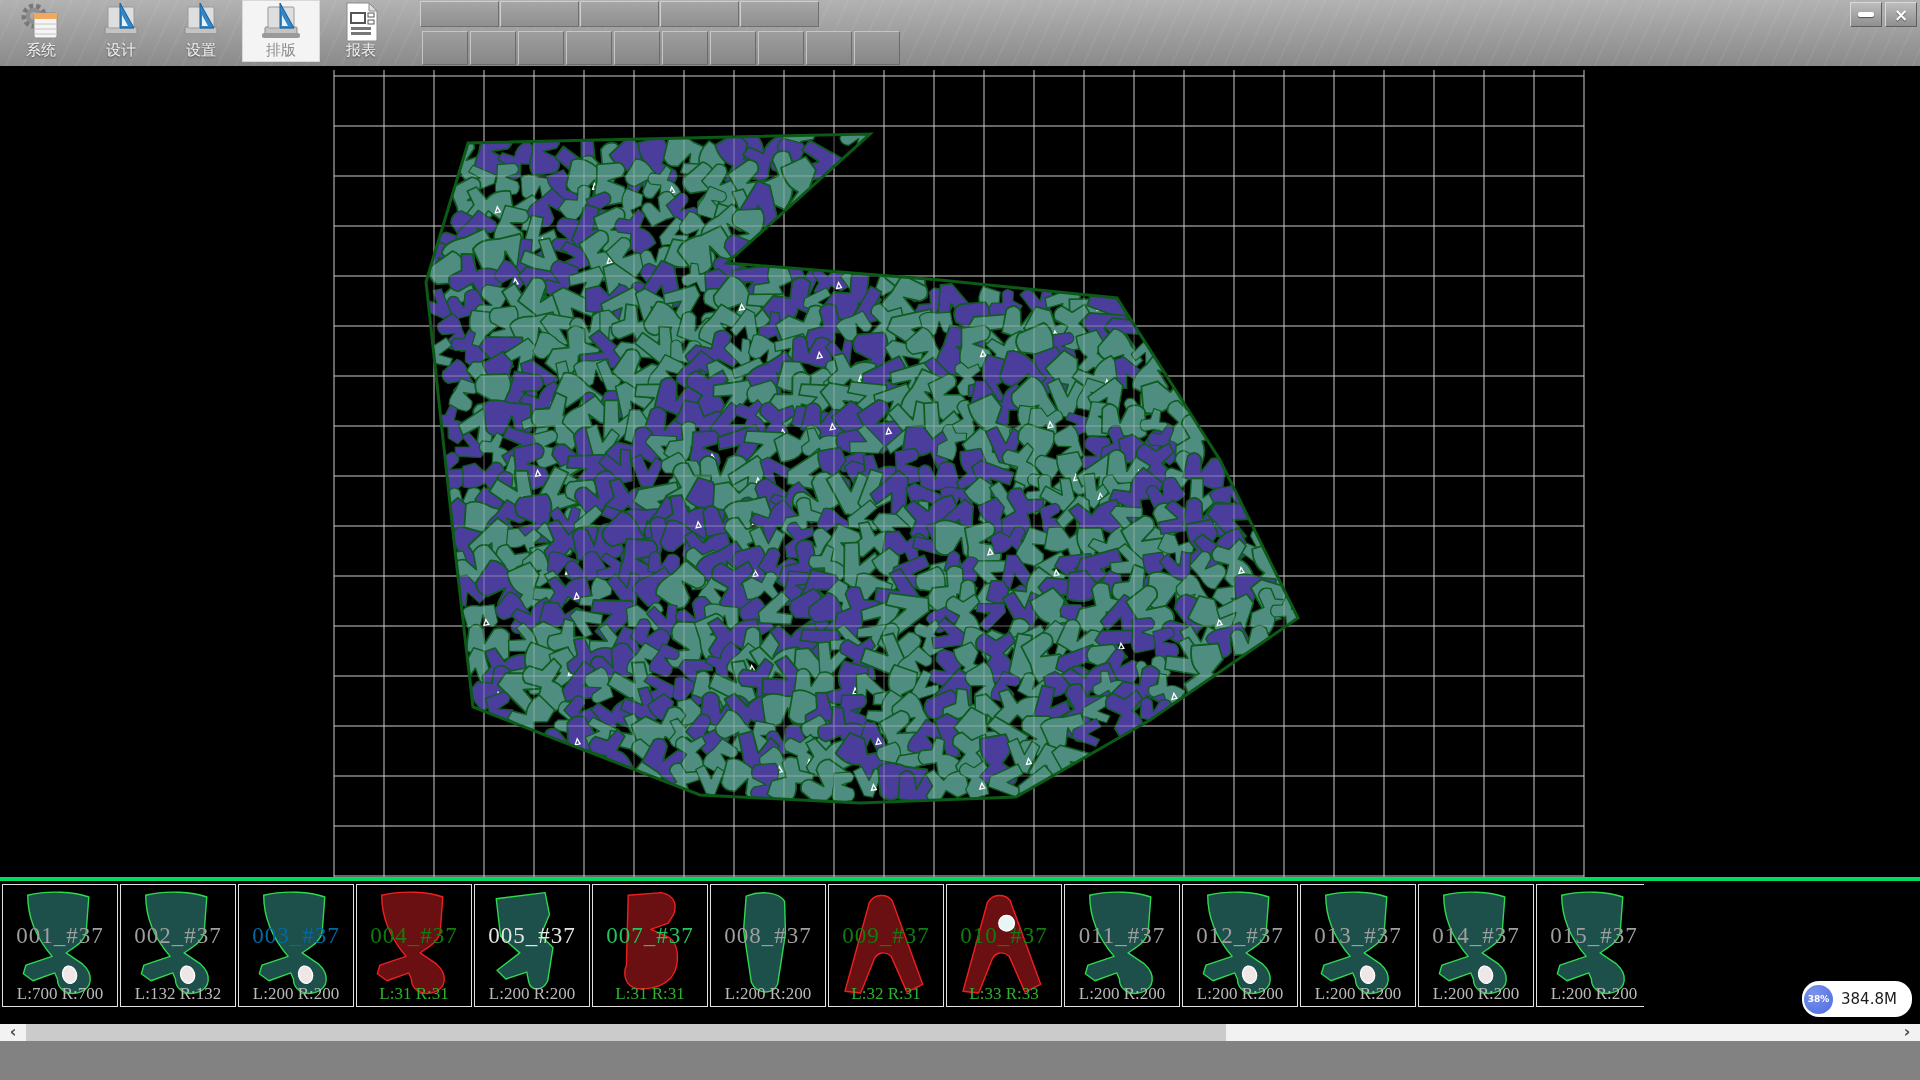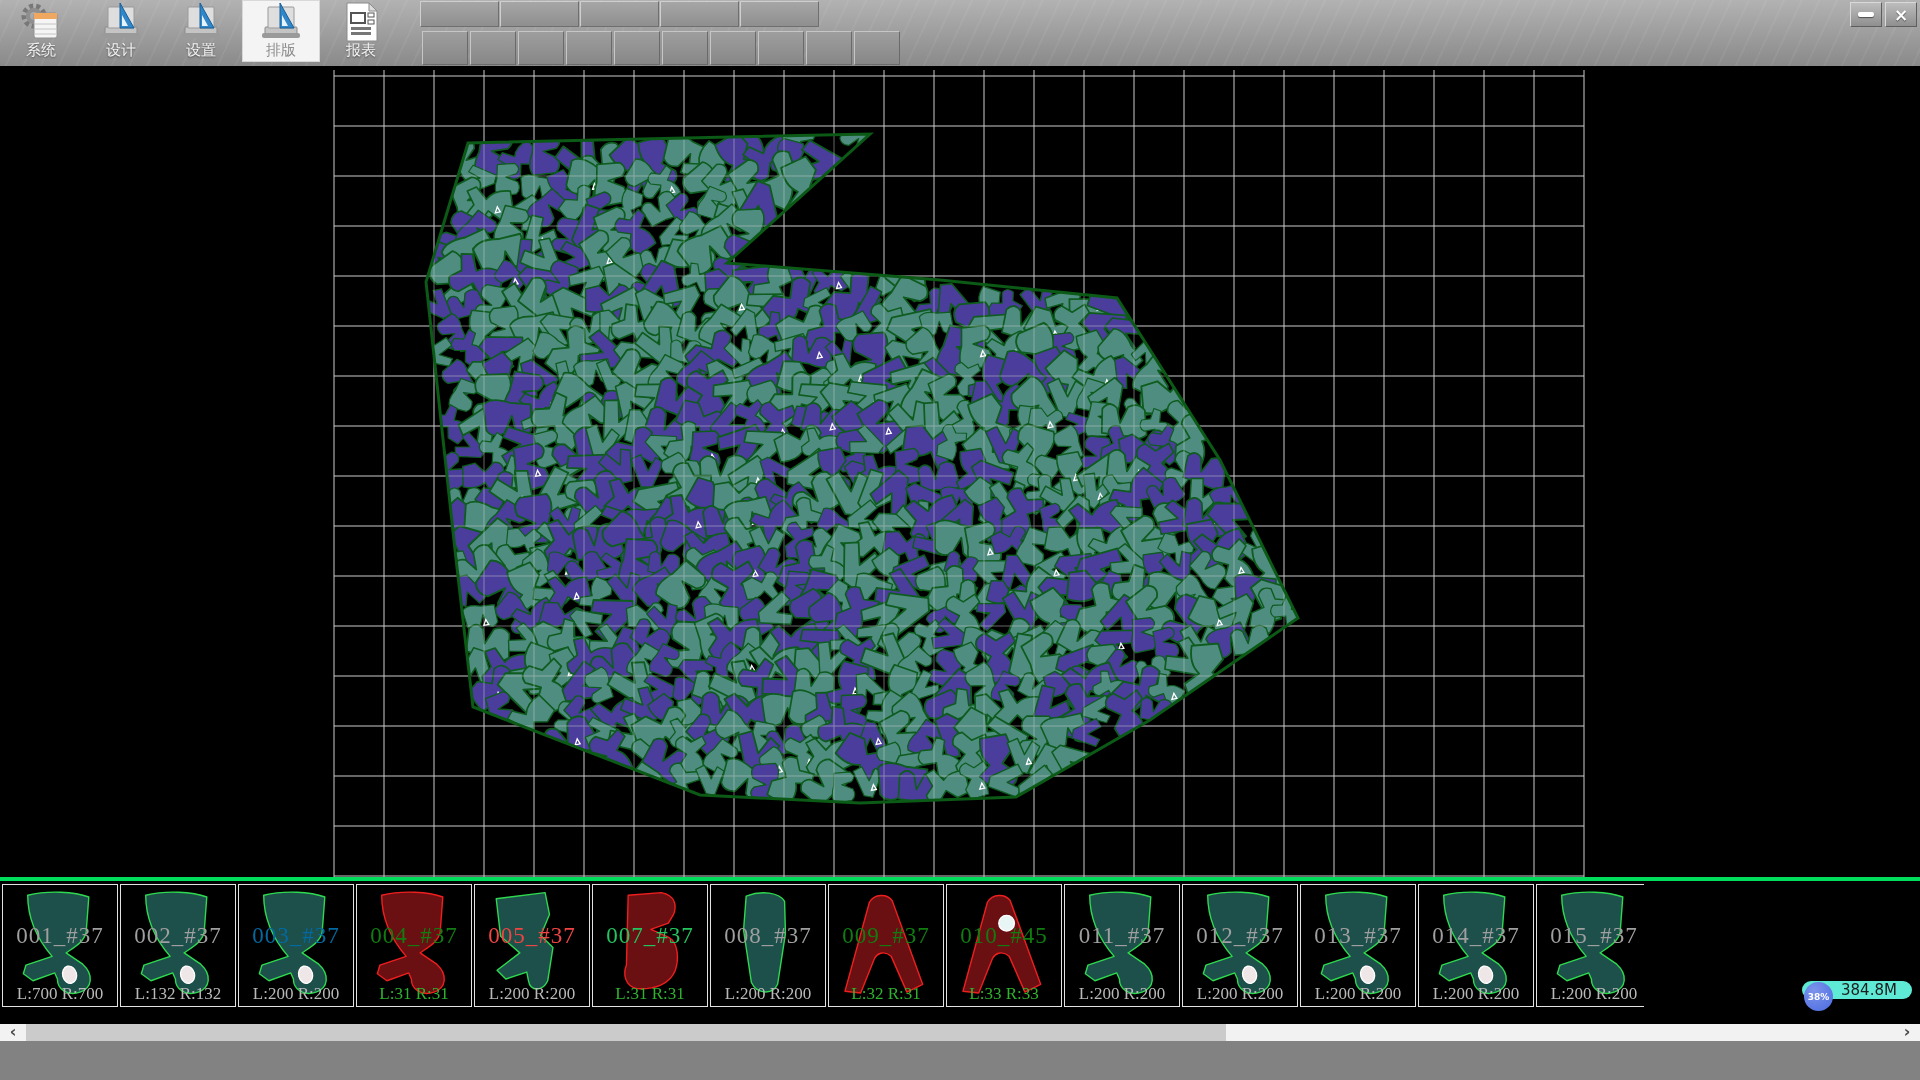--- a/index.html
+++ b/index.html
@@ -49,22 +49,22 @@
               overflow:hidden;}
   .cell{flex:0 0 116px;width:116px;height:123px;margin-right:2px;border:1px solid #e2e2e2;
         box-sizing:border-box;position:relative;background:#000;overflow:hidden;}
   .cell svg{position:absolute;left:50%;top:2px;transform:translateX(-50%);width:96px;height:116px;}
   .cell .plabel{position:absolute;left:0;right:0;top:38px;text-align:center;z-index:2;
         font-family:"Liberation Serif",serif;font-size:23px;letter-spacing:1px;}
   .cell .lr{position:absolute;left:0;right:0;bottom:2px;text-align:center;z-index:2;
         font-family:"Liberation Serif",serif;font-size:17px;}
 
   
-  .badge{position:absolute;right:8px;top:981px;height:18px;min-width:98px;background:#5eead4;
-         border-radius:17px;display:flex;align-items:flex-start;z-index:9;
+  .badge{position:absolute;right:8px;top:981px;height:36px;min-width:98px;background:#ffffff;
+         border-radius:17px;display:flex;align-items:center;z-index:9;
          box-shadow:0 1px 6px rgba(0,0,0,.35);padding-right:12px;}
   .badge-circle{width:29px;height:29px;border-radius:50%;margin:1px 8px 1px 2px;
          background:radial-gradient(circle at 35% 30%,#7b93ec,#4c6cdf);
          color:#fff;font-size:9px;font-weight:bold;display:flex;align-items:center;justify-content:center;}
   .badge-text{font-size:15px;color:#1c1c1c;}
 
   
   .scrollbar{position:absolute;left:0;top:1024px;width:1920px;height:17px;background:#f2f2f2;}
   .sb-btn{position:absolute;top:0;width:26px;height:17px;line-height:16px;text-align:center;
           color:#4a4a4a;font-size:16px;font-weight:bold;background:#f2f2f2;}
@@ -1005,21 +1005,21 @@
         <svg viewBox="0 0 110 130">
           <path d="M18,8 C42,2 72,4 88,10 L85,50 C83,61 72,67 62,74 L81,87 C94,99 92,114 78,119 C64,124 52,116 52,104 L49,97 L24,106 L13,98 L16,88 L46,78 C33,63 18,40 18,8 Z" fill="#6a0f12" stroke="#ee1f1f" stroke-width="1.6" stroke-linejoin="round"></path>
         </svg>
         <div class="plabel" style="color:#117d11">004_#37</div>
         <div class="lr" style="color:#2fb32f">L:31 R:31</div>
       </div>
       <div class="cell">
         <svg viewBox="0 0 110 130">
           <path d="M14,12 L70,5 L75,30 L65,54 L79,68 L73,106 C67,119 53,118 51,106 L49,96 L25,104 L15,94 L41,74 L19,55 Z" fill="#1d4f4b" stroke="#2fd94f" stroke-width="1.6" stroke-linejoin="round"></path>
         </svg>
-        <div class="plabel" style="color:#ef4444">005_#37</div>
+        <div class="plabel" style="color:#e5e5e5">005_#37</div>
         <div class="lr" style="color:#b9b9b9">L:200 R:200</div>
       </div>
       <div class="cell">
         <svg viewBox="0 0 110 130">
           <path d="M30,8 L68,5 C84,8 86,20 82,30 L76,40 L56,47 L76,56 C88,62 88,82 84,94 C78,110 60,116 40,115 C26,112 24,98 28,88 Z" fill="#6a0f12" stroke="#ee1f1f" stroke-width="1.6" stroke-linejoin="round"></path>
         </svg>
         <div class="plabel" style="color:#22c55e">007_#37</div>
         <div class="lr" style="color:#2fb32f">L:31 R:31</div>
       </div>
       <div class="cell">
@@ -1034,21 +1034,21 @@
           <path d="M8,118 L36,16 C42,6 56,6 62,14 L97,110 L79,119 L61,78 C52,70 44,76 42,80 L26,120 Z" fill="#6a0f12" stroke="#ee1f1f" stroke-width="1.6" stroke-linejoin="round"></path>
         </svg>
         <div class="plabel" style="color:#117d11">009_#37</div>
         <div class="lr" style="color:#2fb32f">L:32 R:31</div>
       </div>
       <div class="cell">
         <svg viewBox="0 0 110 130">
           <path d="M8,118 L36,16 C42,6 56,6 62,14 L97,110 L79,119 L61,78 C52,70 44,76 42,80 L26,120 Z" fill="#6a0f12" stroke="#ee1f1f" stroke-width="1.6" stroke-linejoin="round"></path>
           <circle cx="58" cy="40" r="9" fill="#e7f5f5" stroke="#ffffff" stroke-width="1.5"></circle>
         </svg>
-        <div class="plabel" style="color:#117d11">010_#45</div>
+        <div class="plabel" style="color:#117d11">010_#37</div>
         <div class="lr" style="color:#2fb32f">L:33 R:33</div>
       </div>
       <div class="cell">
         <svg viewBox="0 0 110 130">
           <path d="M18,8 C42,2 72,4 88,10 L85,50 C83,61 72,67 62,74 L81,87 C94,99 92,114 78,119 C64,124 52,116 52,104 L49,97 L24,106 L13,98 L16,88 L46,78 C33,63 18,40 18,8 Z" fill="#1d4f4b" stroke="#2fd94f" stroke-width="1.6" stroke-linejoin="round"></path>
         </svg>
         <div class="plabel" style="color:#9f9f9f">011_#37</div>
         <div class="lr" style="color:#b9b9b9">L:200 R:200</div>
       </div>
       <div class="cell">

